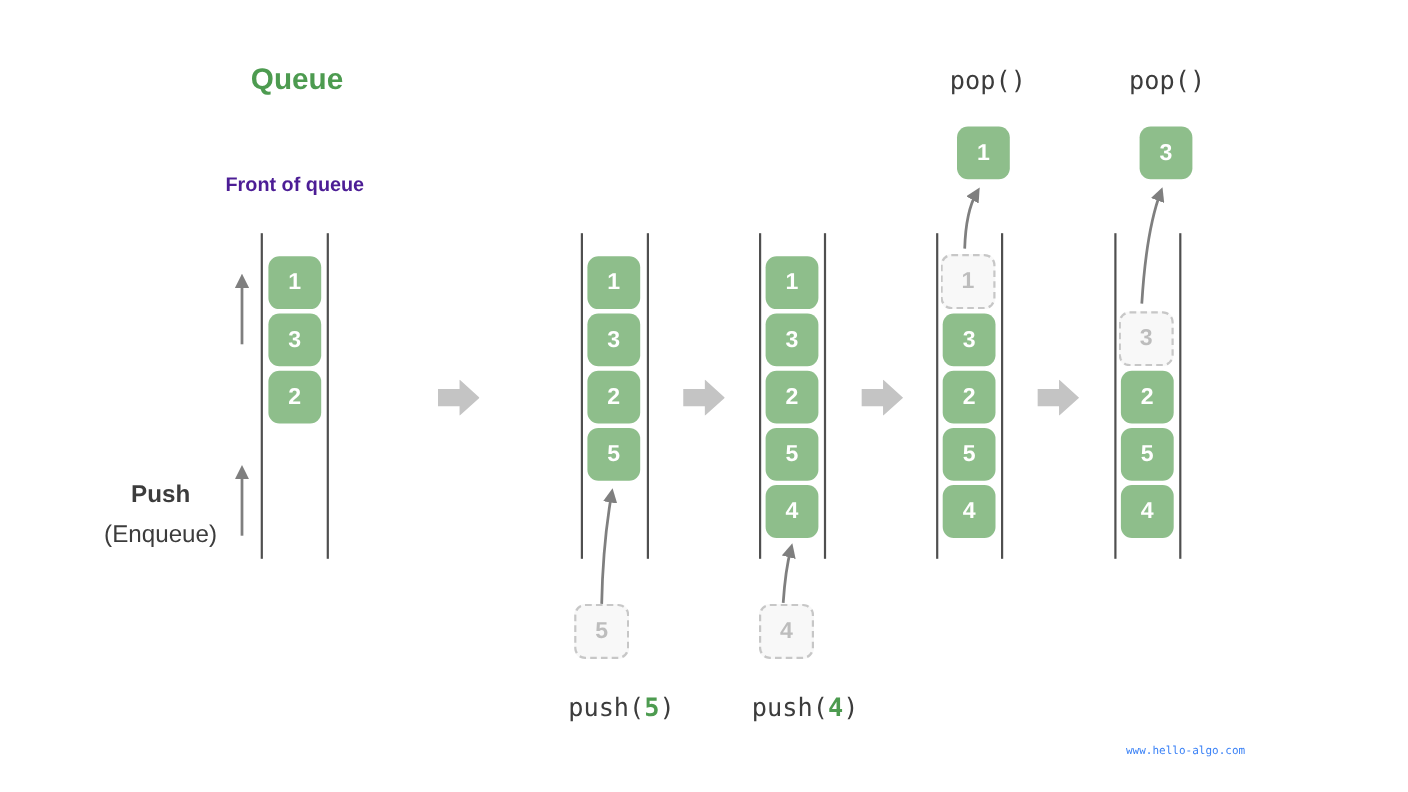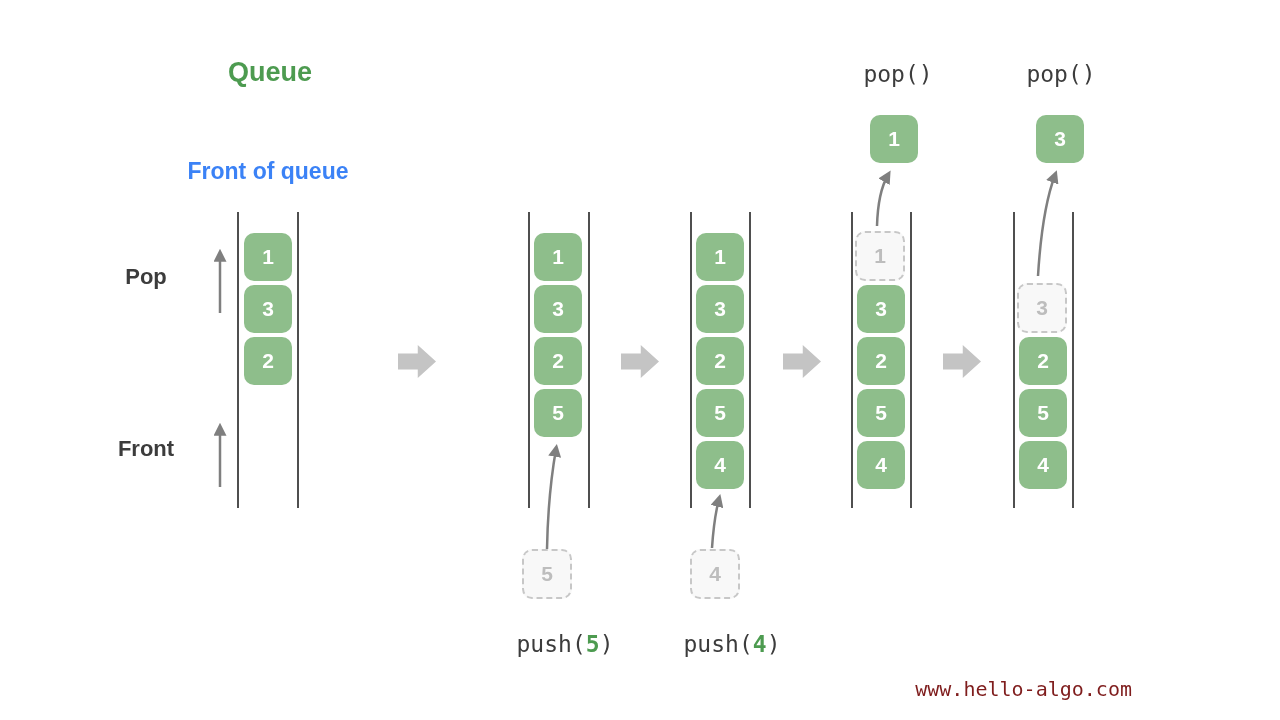--- a/index.html
+++ b/index.html
@@ -3,21 +3,21 @@
 <meta charset="utf-8">
 <style>
   html,body{margin:0;padding:0;background:#fff;}
   #canvas{
     position:relative;width:1176px;height:720px;background:#ffffff;overflow:hidden;
     font-family:"Liberation Sans",sans-serif;color:#3c3c3c;text-decoration:underline;
   }
   .abs{position:absolute;}
   
   .title{left:228px;top:57px;font-size:27px;font-weight:bold;color:#4d9b50;}
-  .hlabel{font-size:23px;font-weight:bold;color:#3b82f6;transform:translateX(-50%);white-space:nowrap;}
+  .hlabel{font-size:18px;font-weight:bold;color:#4c1d95;transform:translateX(-50%);white-space:nowrap;}
   .sideblock{transform:translateX(-50%);text-align:center;font-size:22px;line-height:37px;white-space:nowrap;}
   .sideblock .b{font-weight:bold;}
   .mono{font-family:"DejaVu Sans Mono",monospace;font-size:23px;color:#3c3c3c;transform:translateX(-50%);white-space:nowrap;}
   .mono .g{color:#4d9b50;font-weight:bold;}
   
   .wall{width:2px;top:212px;height:296px;background:#4f4f4f;}
   
   .cell{
     width:48px;height:48px;border-radius:10px;background:#8ebe8b;
     display:flex;align-items:center;justify-content:center;
@@ -26,21 +26,21 @@
   .cell.ghost{
     background:#f8f8f8;border:2px dashed #c7c7c7;color:#bdbdbd;
     width:46px;height:46px;box-sizing:content-box;margin-left:-2px;margin-top:-2px;
   }
   
   .barrow{
     width:38px;height:33px;background:#c4c4c4;
     clip-path:polygon(0% 26%,52% 26%,52% 0%,100% 50%,52% 100%,52% 74%,0% 74%);
   }
   
-  .watermark{right:44px;top:677px;font-family:"DejaVu Sans Mono",monospace;font-size:20px;color:#7f1d1d;}
+  .watermark{right:44px;top:677px;font-family:"DejaVu Sans Mono",monospace;font-size:10px;color:#3b82f6;}
   svg.overlay{position:absolute;left:0;top:0;pointer-events:none;}
 </style>
 </head>
 <body>
 
 <div id="canvas">
 
   <svg class="overlay" width="1280" height="720" viewBox="0 0 1280 720">
     <defs>
       <marker id="ah" viewBox="0 0 10 10" refX="6" refY="5" markerWidth="5.2" markerHeight="5.2" orient="auto-start-reverse">
@@ -52,24 +52,24 @@
     <path d="M547,549 Q548,495 556,449" stroke="#7f7f7f" stroke-width="2.5" fill="none" marker-end="url(#ah)"></path>
     <path d="M712,548 Q714,518 719,499" stroke="#7f7f7f" stroke-width="2.5" fill="none" marker-end="url(#ah)"></path>
     <path d="M877,226 Q878,192 888,175" stroke="#7f7f7f" stroke-width="2.5" fill="none" marker-end="url(#ah)"></path>
     <path d="M1038,276 Q1042,210 1055,175" stroke="#7f7f7f" stroke-width="2.5" fill="none" marker-end="url(#ah)"></path>
   </svg>
 
   <div class="abs title">Queue</div>
   <div class="abs hlabel" style="left:268px;top:158px;">Front of queue</div>
 
   <div class="abs sideblock" style="left:146px;top:258px;">
-    <div class="b">Pop</div>
   </div>
   <div class="abs sideblock" style="left:146px;top:430px;">
-    <div class="b">Front</div>
+    <div class="b">Push</div>
+    <div>(Enqueue)</div>
   </div>
 
   <div>
     <div class="abs wall" style="left:237px;"></div>
     <div class="abs wall" style="left:297px;"></div>
     <div class="abs cell" style="left:244px;top:233px;">1</div>
     <div class="abs cell" style="left:244px;top:285px;">3</div>
     <div class="abs cell" style="left:244px;top:337px;">2</div>
   </div>
 

